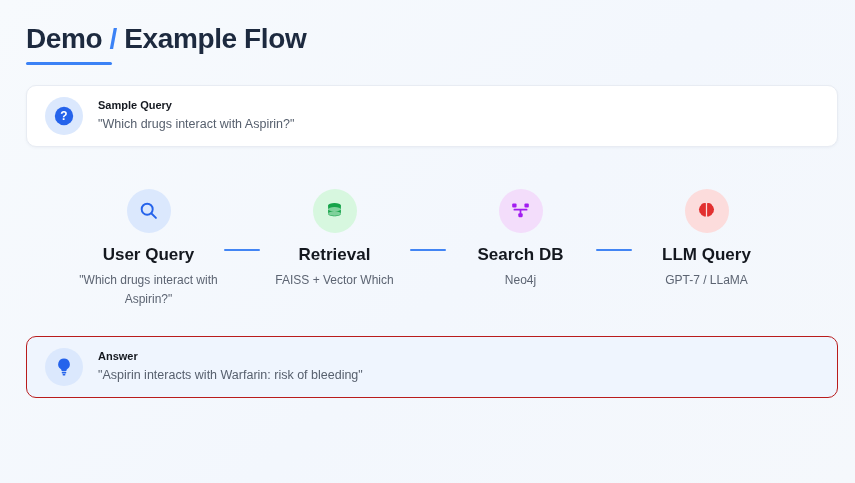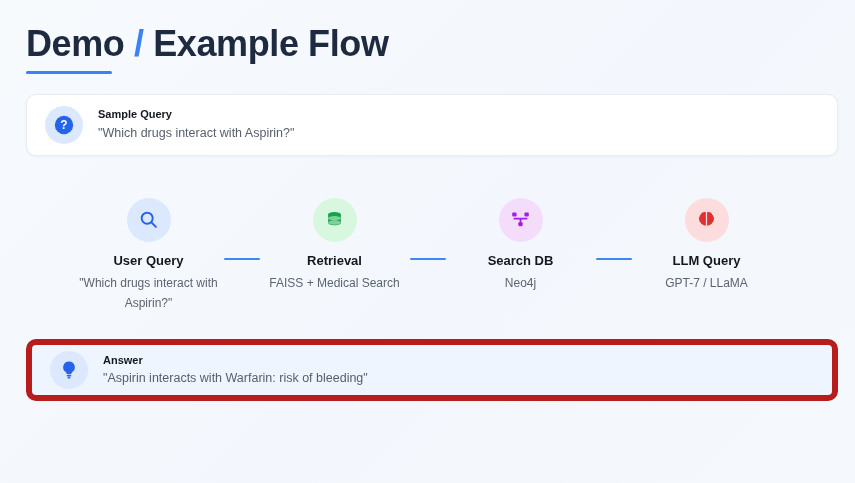--- a/index.html
+++ b/index.html
@@ -22,21 +22,21 @@
     height: 483px;
     box-sizing: border-box;
     padding: 24px 26px 0 26px;
   }
 
   
   .title-block {
     margin: 0 0 20px 0;
   }
   .slide-title {
-    font-size: 36px;
+    font-size: 28px;
     font-weight: bold;
     color: #1d2a3f;
     letter-spacing: -0.4px;
     line-height: 1.1;
     margin: 0;
     white-space: pre;
   }
   .slide-title .slash {
     color: #3b82f6;
   }
@@ -58,21 +58,21 @@
     padding: 15px 18px;
   }
   .card-query {
     background: #ffffff;
     border: 1px solid #e8ecf3;
     box-shadow: 0 1px 3px rgba(30, 50, 90, 0.05);
     height: 62px;
   }
   .card-answer {
     background: #eff5fe;
-    border: 6px solid #b91c1c;
+    border: 1px solid #b91c1c;
     height: 62px;
   }
 
   .card-icon {
     flex: 0 0 auto;
     width: 38px;
     height: 38px;
     border-radius: 50%;
     background: #dbe8fd;
     display: flex;
@@ -117,21 +117,21 @@
   .node-circle {
     width: 44px;
     height: 44px;
     border-radius: 50%;
     display: flex;
     align-items: center;
     justify-content: center;
     margin-bottom: 11px;
   }
   .node-label {
-    font-size: 13px;
+    font-size: 17px;
     font-weight: bold;
     color: #14181f;
     line-height: 1.3;
     text-align: right;
   }
   .node-sub {
     font-size: 12px;
     color: #5c6472;
     line-height: 1.62;
     margin-top: 5px;
@@ -203,21 +203,21 @@
       <div class="node-circle" style="background:#d7f7df">
         <svg width="21" height="21" viewBox="0 0 24 24" aria-hidden="true">
           <ellipse cx="12" cy="6.2" rx="7.3" ry="2.9" fill="#16a34a"></ellipse>
           <path d="M4.7 6.2v4.2c0 1.6 3.3 2.9 7.3 2.9s7.3-1.3 7.3-2.9V6.2" fill="#16a34a"></path>
           <path d="M4.7 11.4v4.2c0 1.6 3.3 2.9 7.3 2.9s7.3-1.3 7.3-2.9v-4.2" fill="#16a34a"></path>
           <ellipse cx="12" cy="10.6" rx="7.3" ry="2.5" fill="#d7f7df" opacity="0.55"></ellipse>
           <ellipse cx="12" cy="15.4" rx="7.3" ry="2.5" fill="#d7f7df" opacity="0.55"></ellipse>
         </svg>
       </div>
       <div class="node-label">Retrieval</div>
-      <div class="node-sub">FAISS + Medical Search</div>
+      <div class="node-sub">FAISS + Vector Which</div>
     </div>
 
     <div class="flow-connector"></div>
 
     <div class="flow-node">
       <div class="node-circle" style="background:#f3ddfb">
         <svg width="21" height="21" viewBox="0 0 24 24" fill="none" stroke="#a21cf0" stroke-width="2" stroke-linecap="round" aria-hidden="true">
           <rect x="2.5" y="4" width="5" height="4.6" rx="1.2" fill="#a21cf0" stroke="none"></rect>
           <rect x="16.5" y="4" width="5" height="4.6" rx="1.2" fill="#a21cf0" stroke="none"></rect>
           <rect x="9.5" y="15" width="5" height="4.6" rx="1.2" fill="#a21cf0" stroke="none"></rect>

